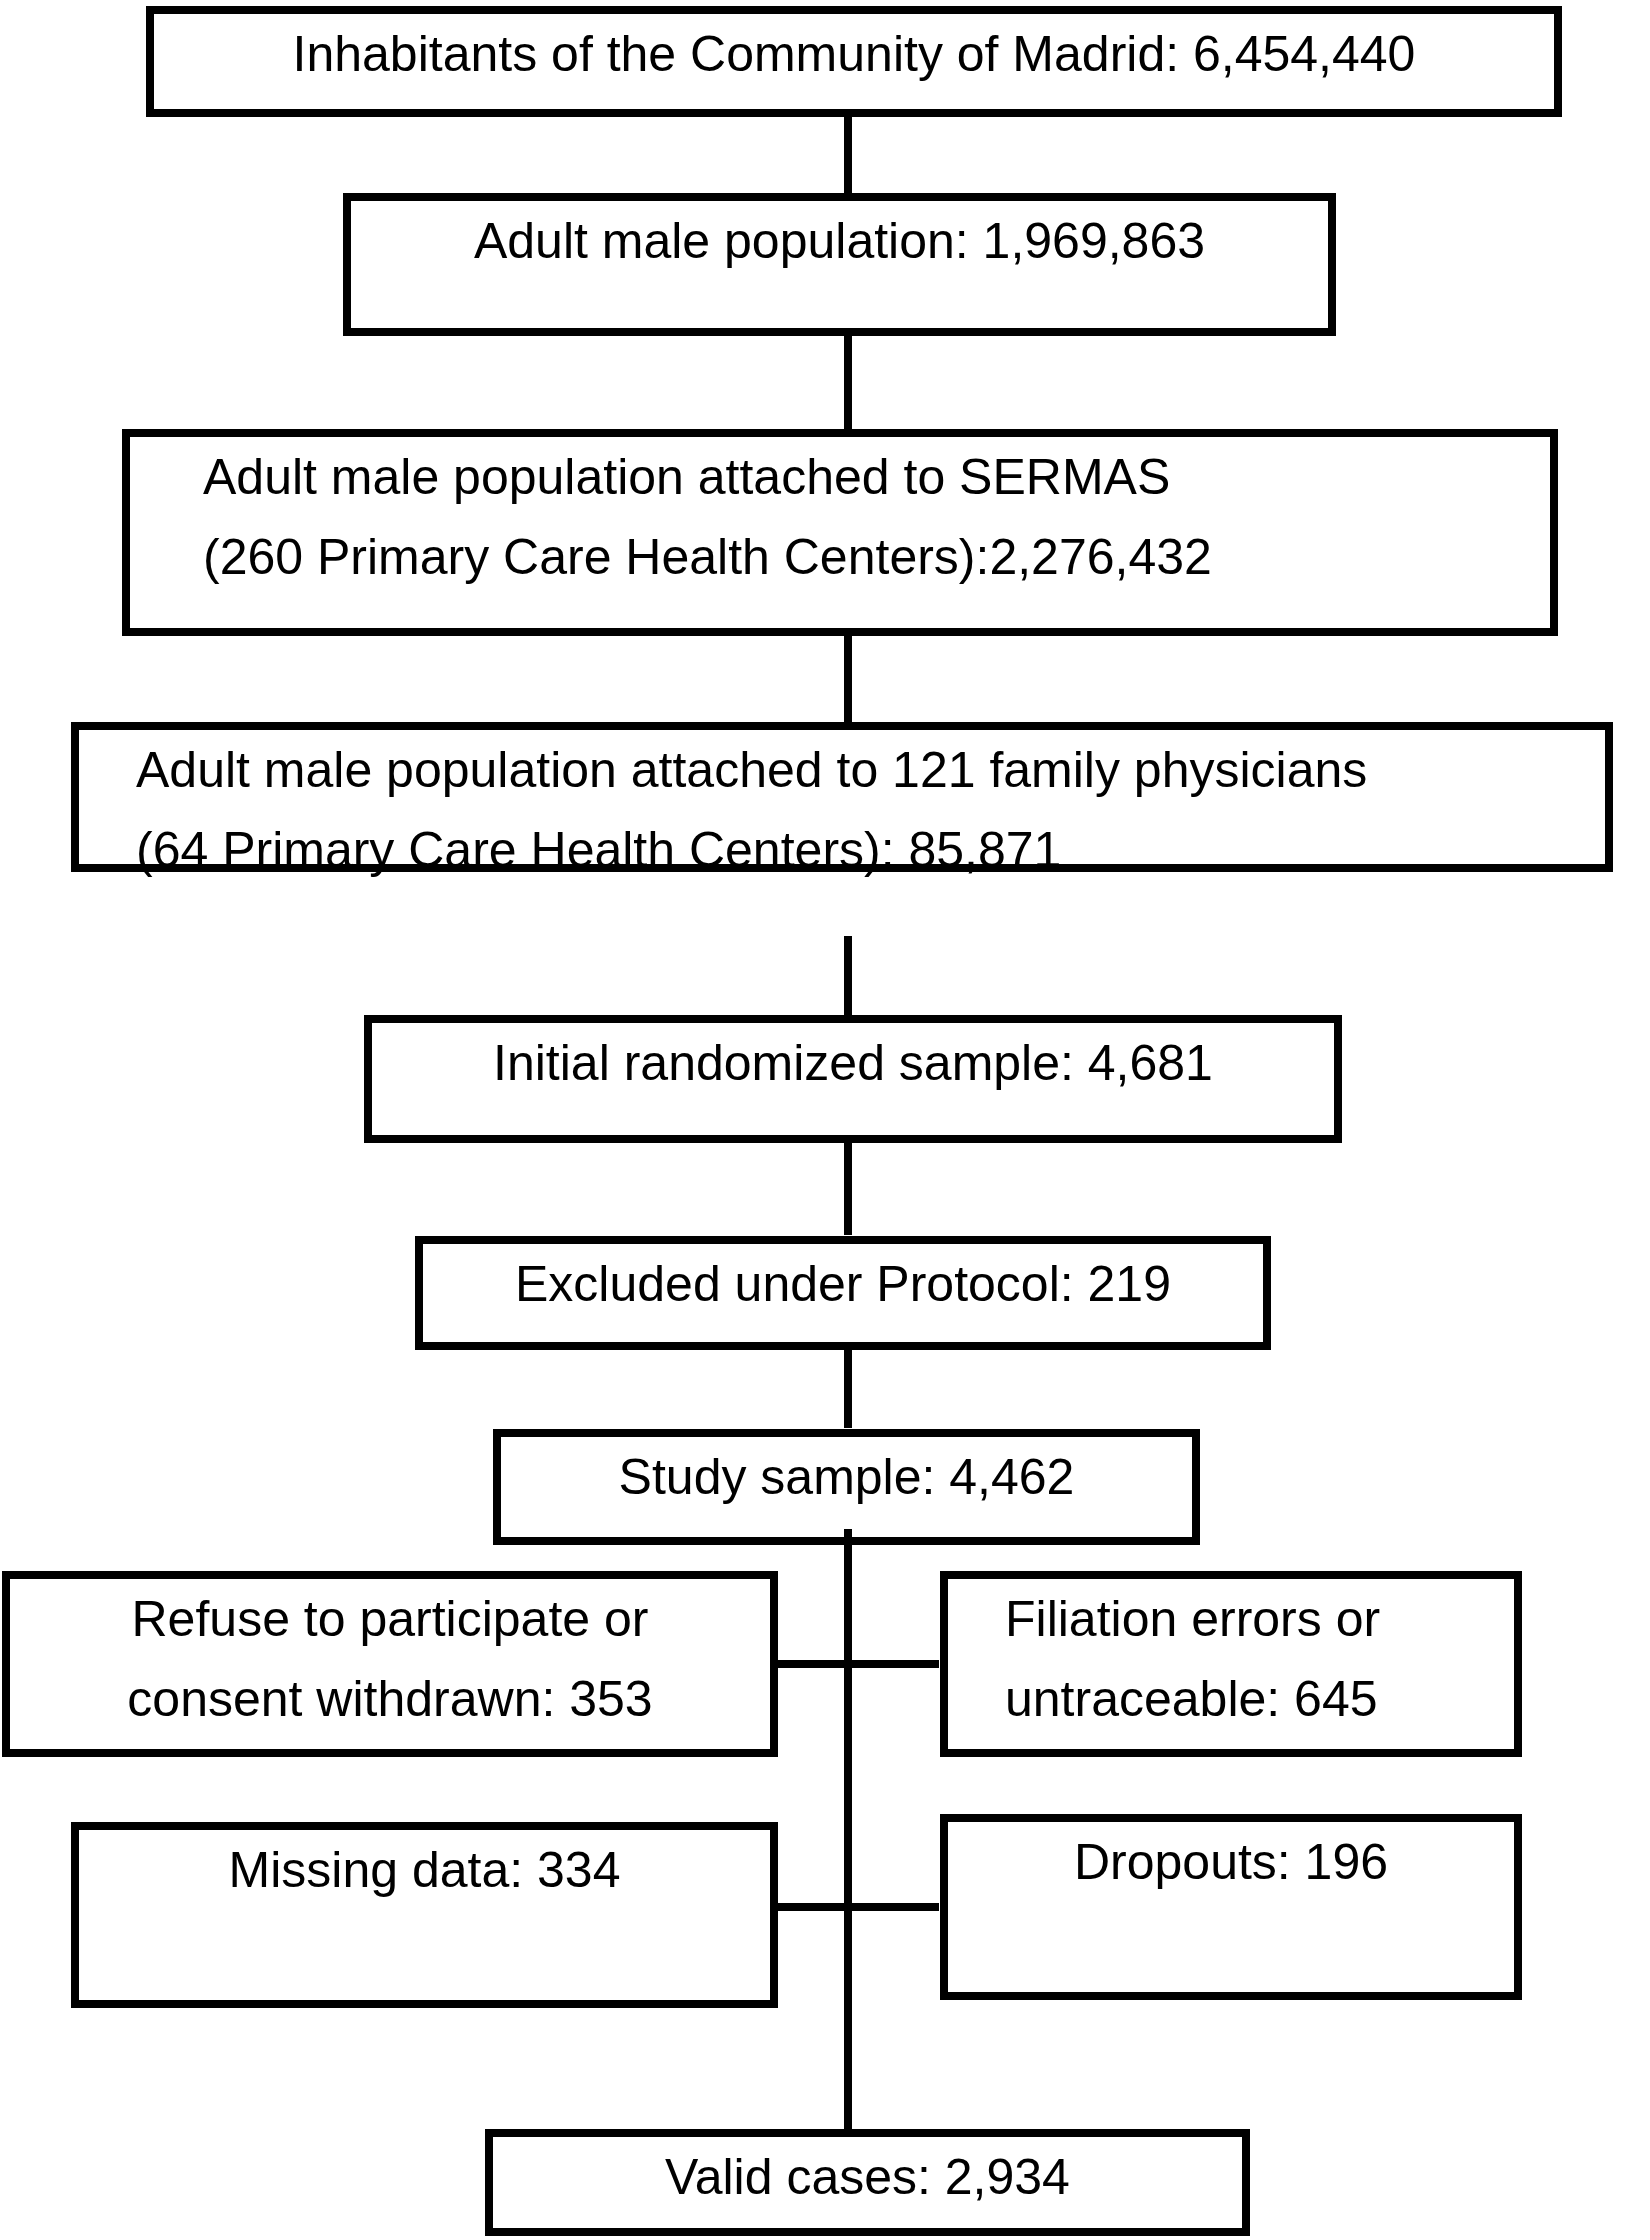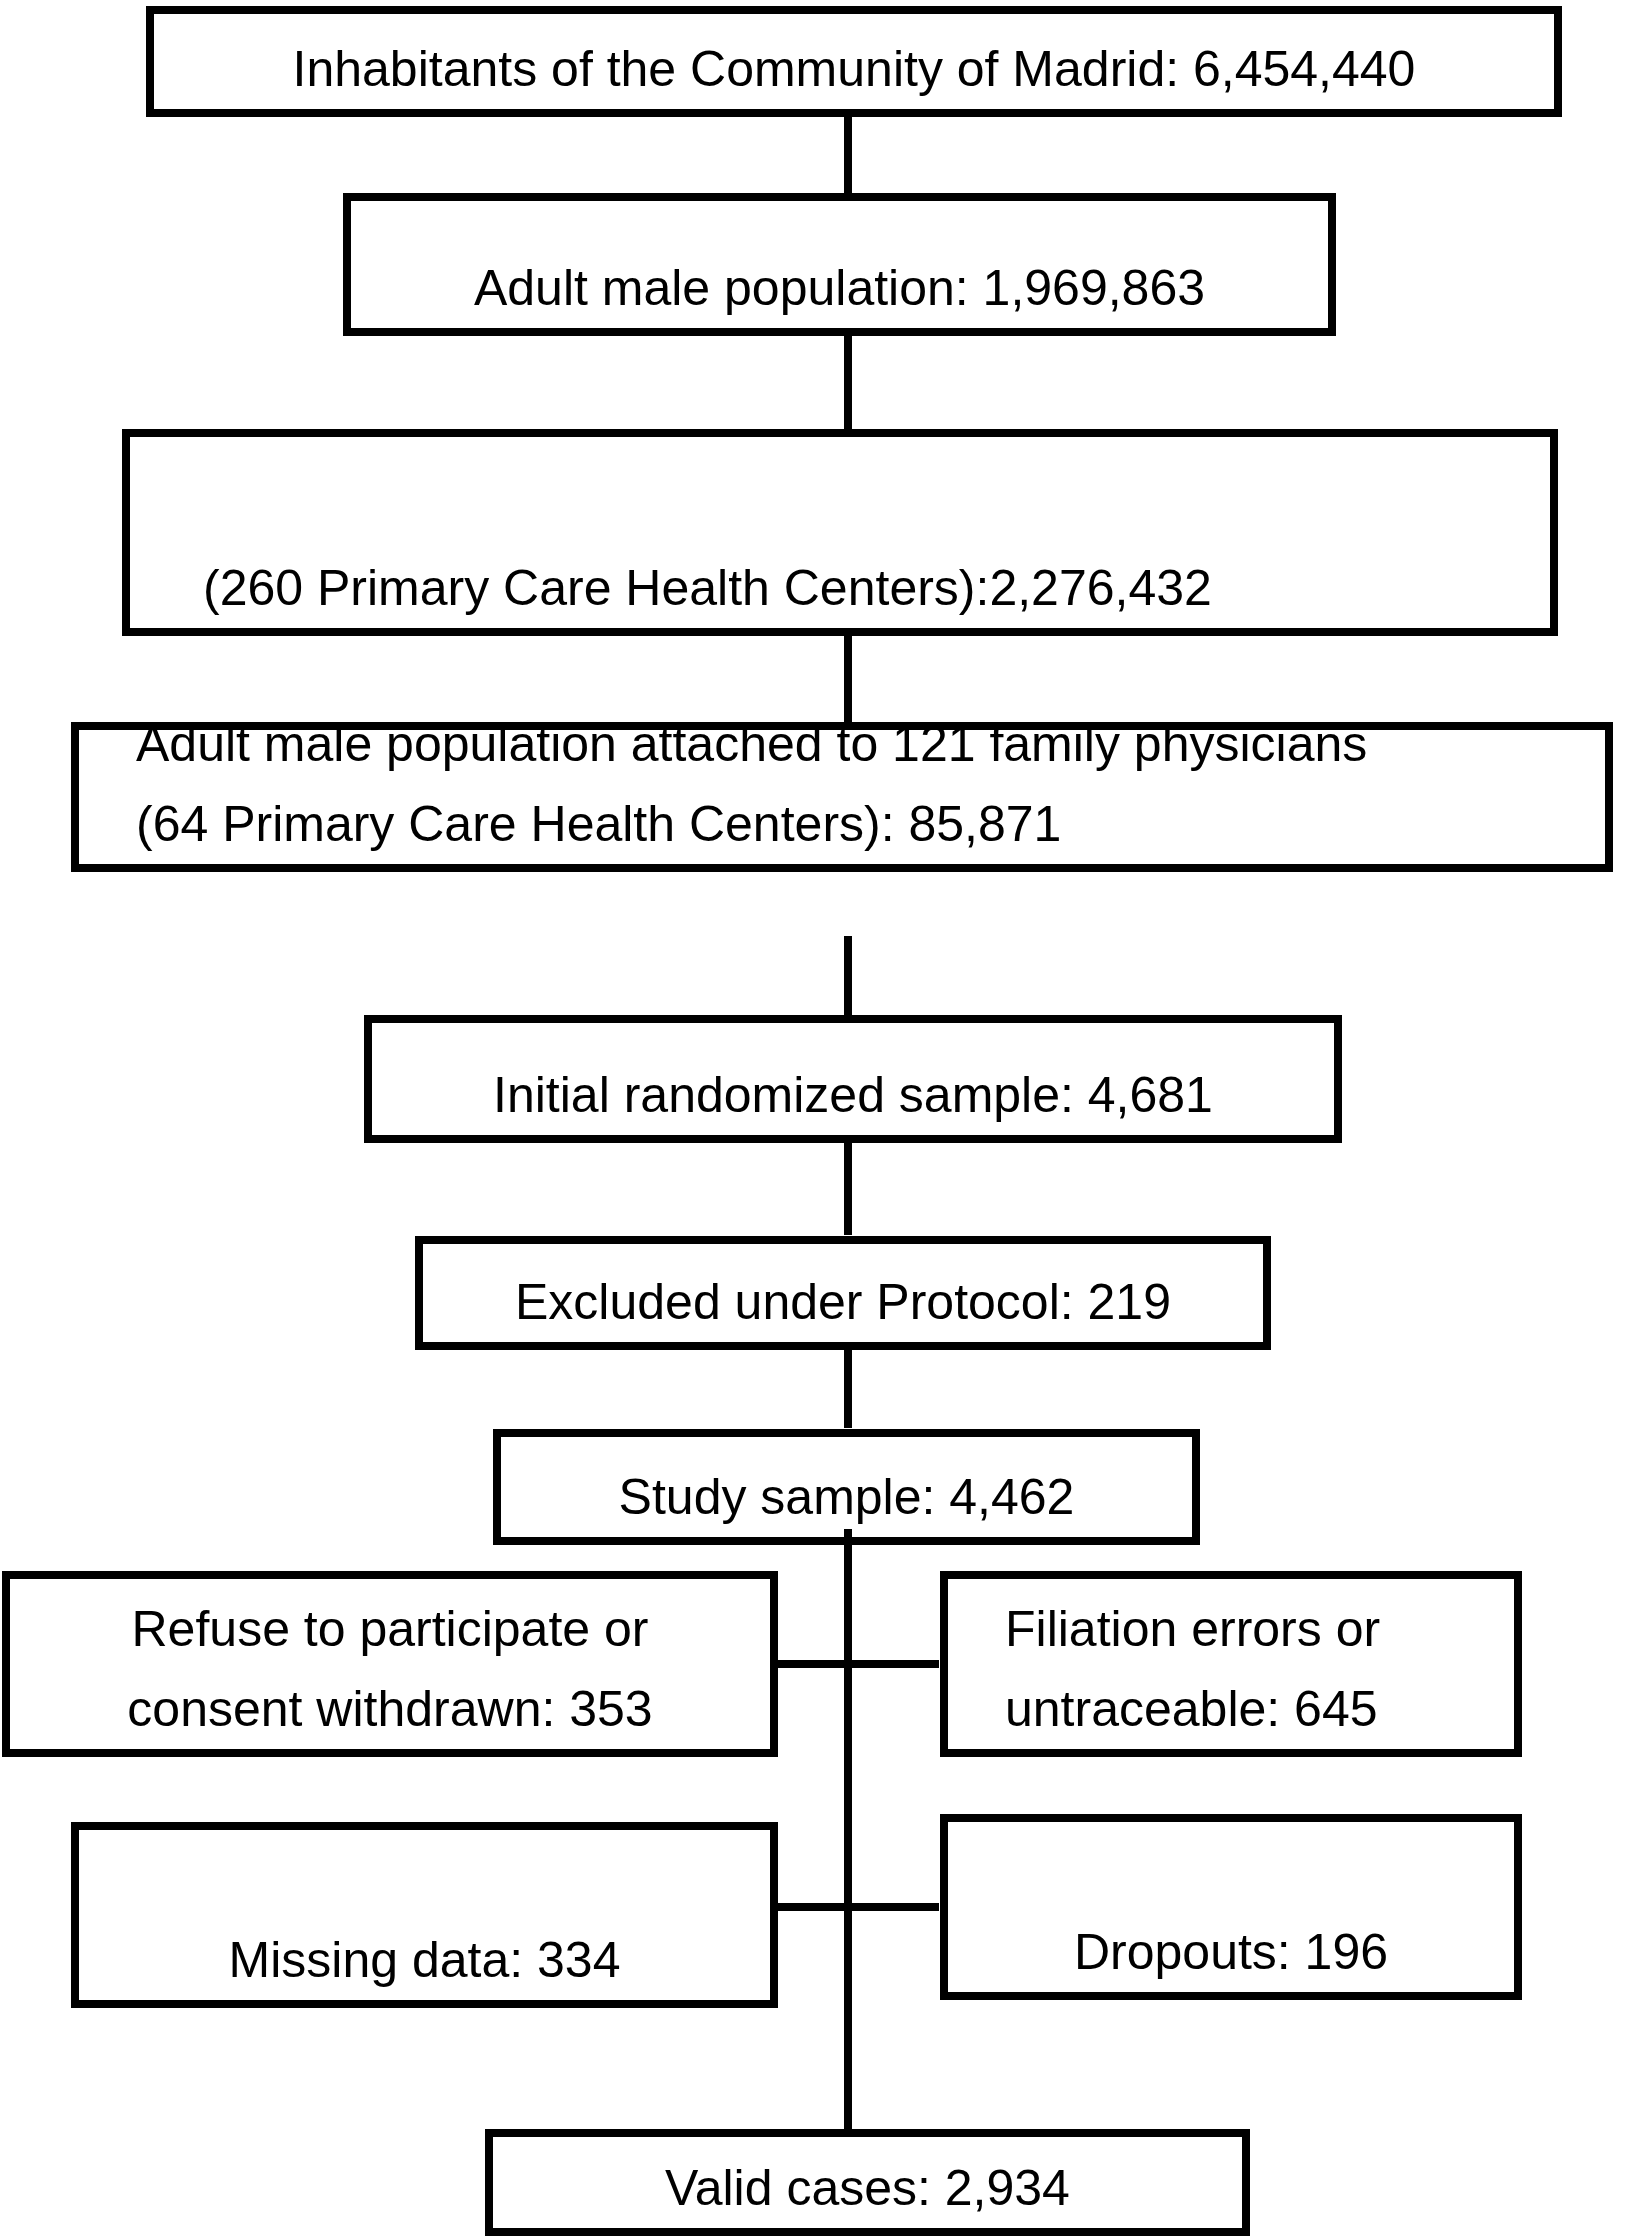--- a/index.html
+++ b/index.html
@@ -13,21 +13,21 @@
     font-family: "Liberation Sans", sans-serif;
     overflow: hidden;
   }
   .box {
     position: absolute;
     box-sizing: border-box;
     border: 8px solid #000000;
     background: #ffffff;
     display: flex;
     flex-direction: column;
-    justify-content: flex-end;
+    justify-content: flex-start;
     align-items: center;
     text-align: center;
     font-size: 50px;
     line-height: 1.6;
     white-space: nowrap;
   }
   .box.leftalign {
     align-items: flex-start;
     text-align: left;
   }
@@ -45,20 +45,21 @@
     <span>Inhabitants of the Community of Madrid: 6,454,440</span>
   </div>
   <div class="conn" style="left:844px; top:117px; width:8px; height:76px;"></div>
 
   <div class="box" style="left:343px; top:193px; width:993px; height:143px;">
     <span>Adult male population: 1,969,863</span>
   </div>
   <div class="conn" style="left:844px; top:336px; width:8px; height:93px;"></div>
 
   <div class="box leftalign" style="left:122px; top:429px; width:1436px; height:207px; padding-left:73px;">
+    <span>Adult male population attached to SERMAS</span>
     <span>(260 Primary Care Health Centers):2,276,432</span>
   </div>
   <div class="conn" style="left:844px; top:636px; width:8px; height:86px;"></div>
 
   <div class="box leftalign" style="left:71px; top:722px; width:1542px; height:150px; padding-left:57px;">
     <span>Adult male population attached to 121 family physicians</span>
     <span>(64 Primary Care Health Centers): 85,871</span>
   </div>
   <div class="conn" style="left:844px; top:936px; width:8px; height:79px;"></div>
 

